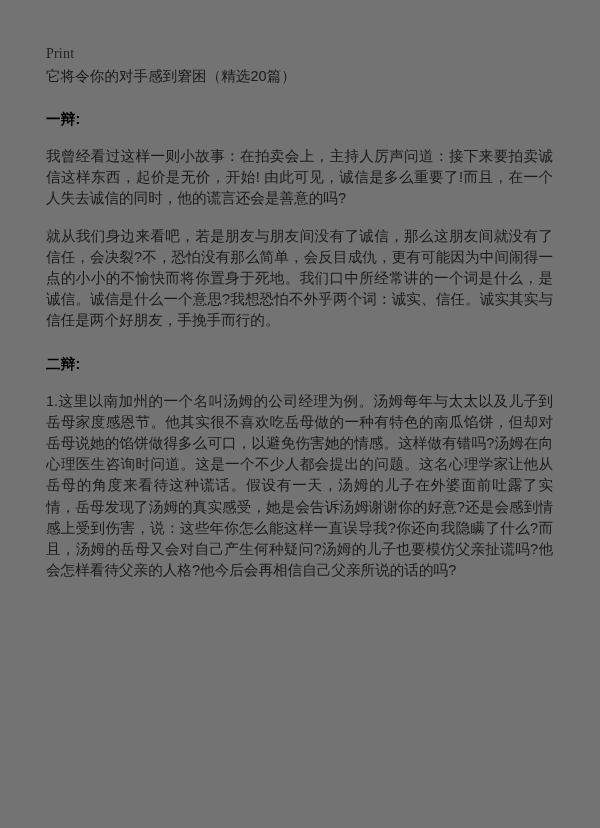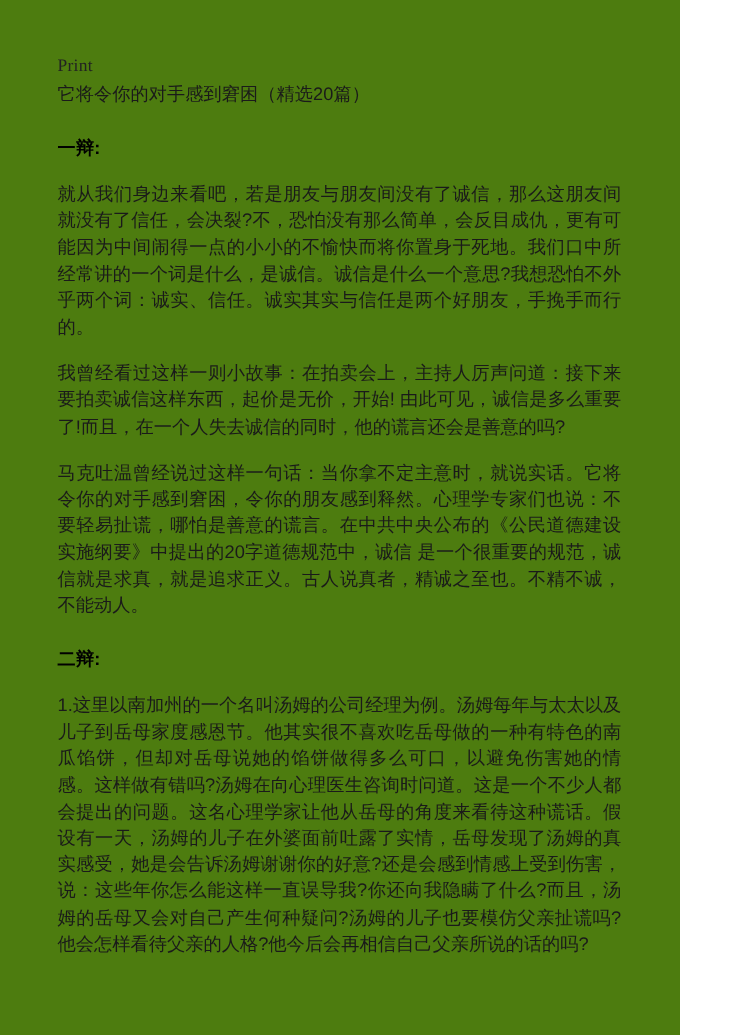--- a/index.html
+++ b/index.html
@@ -8,26 +8,26 @@
     background: #ffffff;
   }
   body {
     width: 600px;
     height: 828px;
     font-family: "Liberation Sans", "DejaVu Sans", sans-serif;
     color: #1a1a1a;
     overflow: hidden;
   }
   .page {
-    width: 544px;
+    width: 600px;
     height: 828px;
     box-sizing: border-box;
     padding: 0;
     position: relative;
-    background: #4d7c0f;
+    background: #737373;
   }
   .print-bar {
     padding: 44px 0 0 46px;
     height: 26px;
     box-sizing: border-box;
   }
   .print-link {
     font-family: "Liberation Serif", "DejaVu Serif", serif;
     font-size: 14px;
     color: #222222;
@@ -95,22 +95,21 @@
   </div>
 
   <div class="content">
 
 
     <p class="subtitle">它将令你的对手感到窘困（精选20篇）</p>
 
 
     <h3 class="speaker">一辩:</h3>
 
+    <p class="body-para">我曾经看过这样一则小故事：在拍卖会上，主持人厉声问道：接下来要拍卖诚信这样东西，起价是无价，开始! 由此可见，诚信是多么重要了!而且，在一个人失去诚信的同时，他的谎言还会是善意的吗?</p>
     <p class="body-para">就从我们身边来看吧，若是朋友与朋友间没有了诚信，那么这朋友间就没有了信任，会决裂?不，恐怕没有那么简单，会反目成仇，更有可能因为中间闹得一点的小小的不愉快而将你置身于死地。我们口中所经常讲的一个词是什么，是诚信。诚信是什么一个意思?我想恐怕不外乎两个词：诚实、信任。诚实其实与信任是两个好朋友，手挽手而行的。</p>
-    <p class="body-para">我曾经看过这样一则小故事：在拍卖会上，主持人厉声问道：接下来要拍卖诚信这样东西，起价是无价，开始! 由此可见，诚信是多么重要了!而且，在一个人失去诚信的同时，他的谎言还会是善意的吗?</p>
-    <p class="body-para">马克吐温曾经说过这样一句话：当你拿不定主意时，就说实话。它将令你的对手感到窘困，令你的朋友感到释然。心理学专家们也说：不要轻易扯谎，哪怕是善意的谎言。在中共中央公布的《公民道德建设实施纲要》中提出的20字道德规范中，诚信 是一个很重要的规范，诚信就是求真，就是追求正义。古人说真者，精诚之至也。不精不诚，不能动人。</p>
 
     <h3 class="speaker">二辩:</h3>
 
     <p class="body-para">1.这里以南加州的一个名叫汤姆的公司经理为例。汤姆每年与太太以及儿子到岳母家度感恩节。他其实很不喜欢吃岳母做的一种有特色的南瓜馅饼，但却对岳母说她的馅饼做得多么可口，以避免伤害她的情感。这样做有错吗?汤姆在向心理医生咨询时问道。这是一个不少人都会提出的问题。这名心理学家让他从岳母的角度来看待这种谎话。假设有一天，汤姆的儿子在外婆面前吐露了实情，岳母发现了汤姆的真实感受，她是会告诉汤姆谢谢你的好意?还是会感到情感上受到伤害，说：这些年你怎么能这样一直误导我?你还向我隐瞒了什么?而且，汤姆的岳母又会对自己产生何种疑问?汤姆的儿子也要模仿父亲扯谎吗?他会怎样看待父亲的人格?他今后会再相信自己父亲所说的话的吗?</p>
 
   </div>
 </div>
 
 </body></html>

